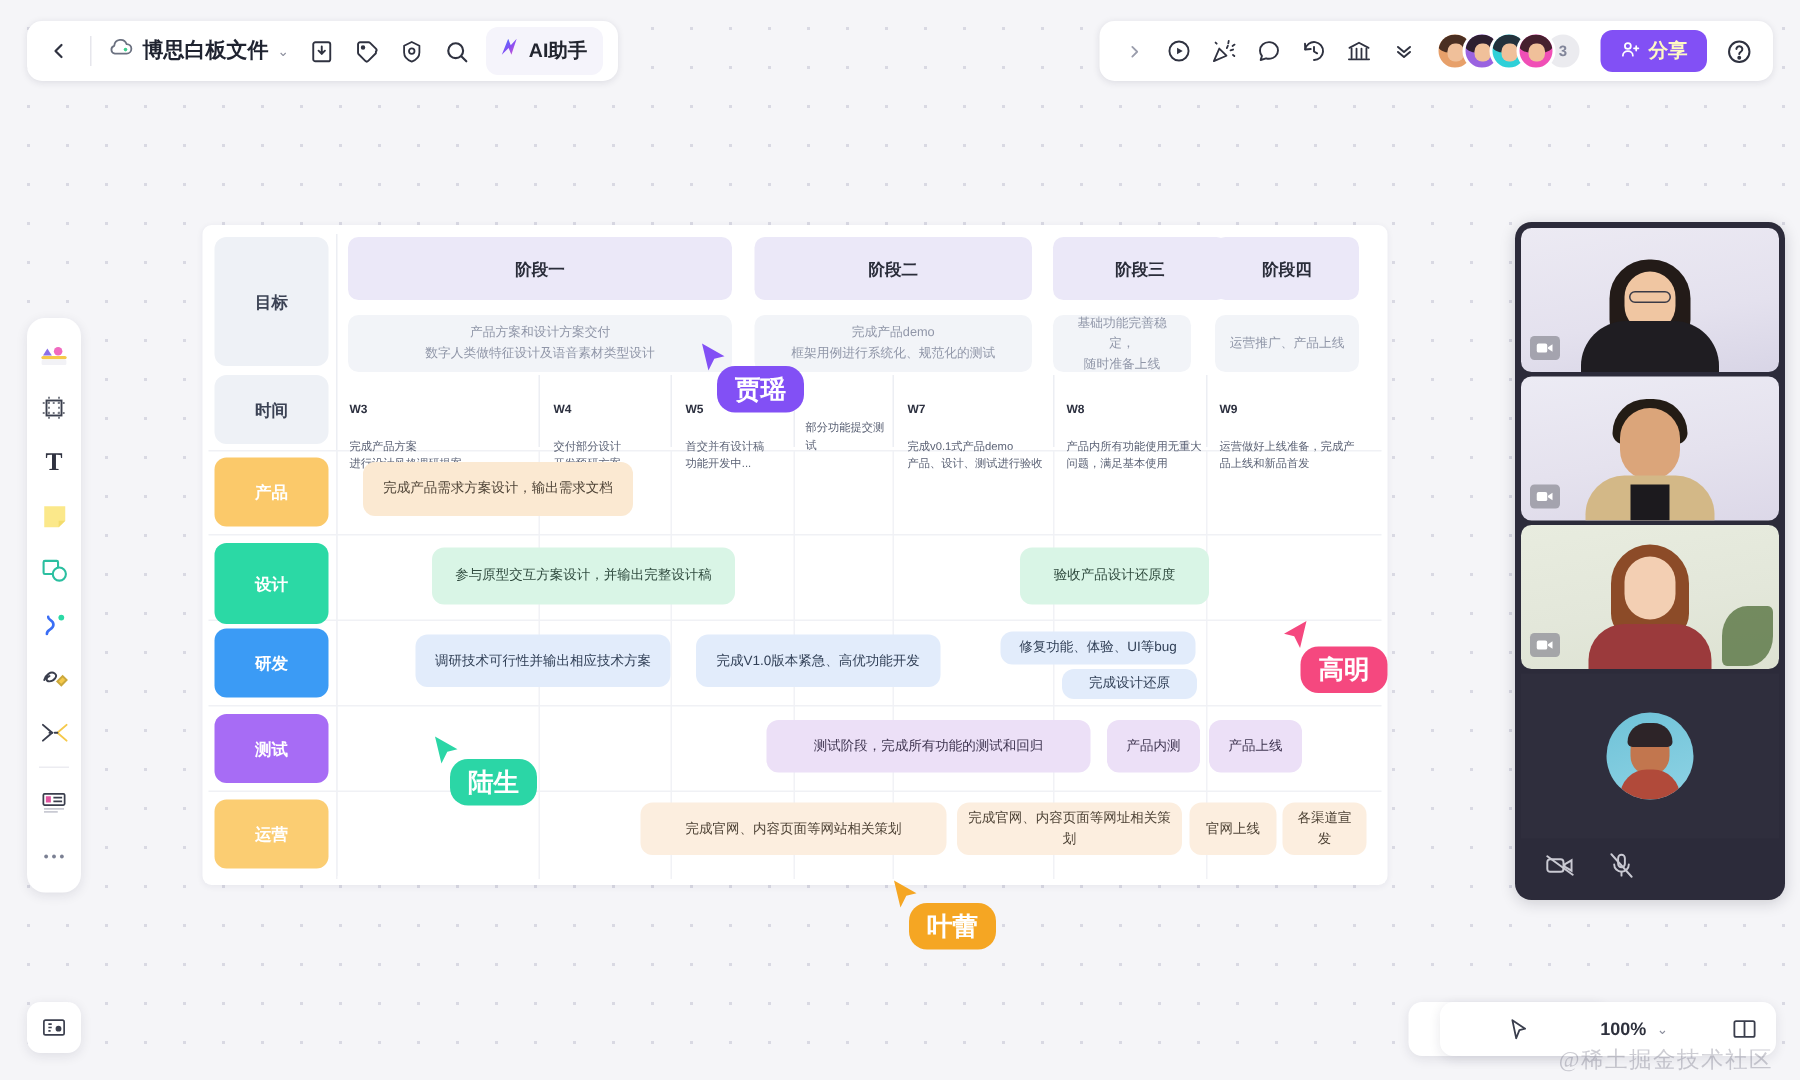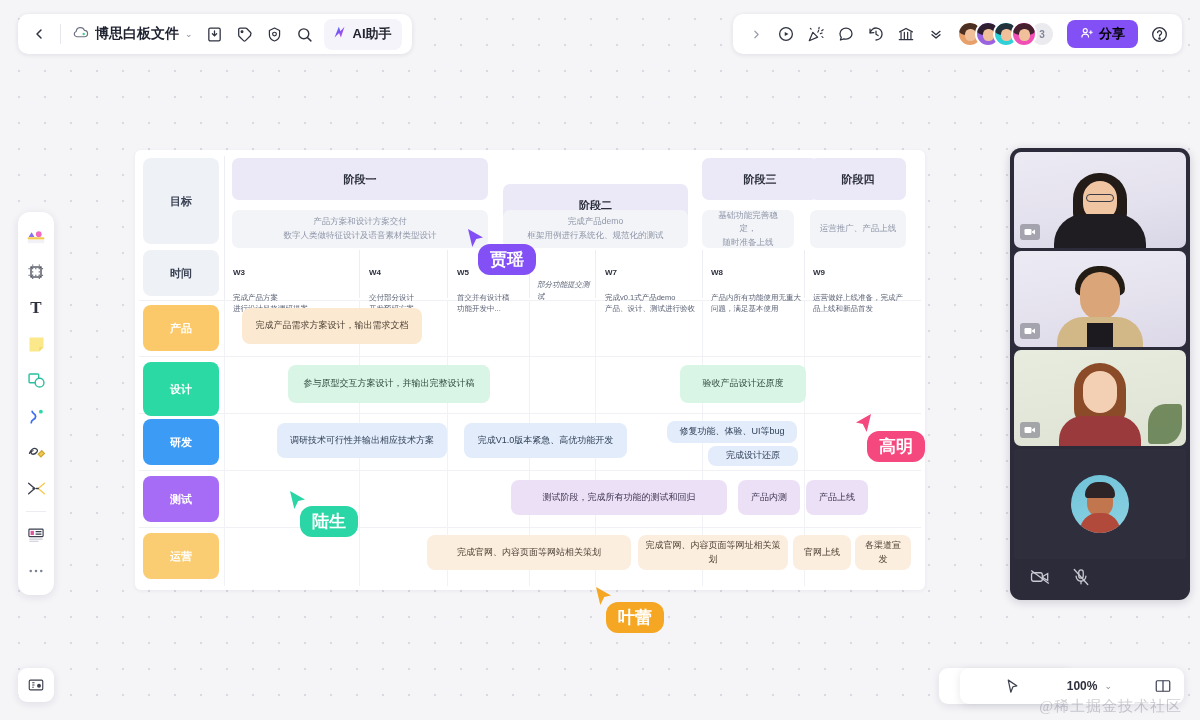--- a/index.html
+++ b/index.html
@@ -78,21 +78,21 @@
   .avatar .hair { position:absolute; left:0; right:0; top:0; height:55%; border-radius:50% 50% 35% 35%; }
   .avatar .face { position:absolute; left:25%; right:25%; top:28%; height:52%; border-radius:45%; background:#f0c09a; }
   .avatar-more {
     width: 26px; height: 26px; border-radius: 50%;
     background: #ebebef; margin-left: -8px; border: 2px solid #fff;
     display: flex; align-items: center; justify-content: center;
     font-size: 10px; color: #82869a; font-weight: 600;
   }
   #share-btn {
     display: flex; align-items: center; gap: 5px;
-    background: #8250f5; color: #000000;
+    background: #8250f5; color: #fef9c3;
     border-radius: 8px; height: 28px;
     padding: 0 13px; margin-left: 10px;
     font-size: 13px; font-weight: 600; cursor: pointer;
     white-space: nowrap;
   }
   #help-btn { margin-left: 6px; }
 
   
   #toolbar {
     position: absolute; left: 18px; top: 212px;
@@ -502,21 +502,21 @@
   <div class="rowlabel" style="top:326px; height:46px; background:#a76cf5;">
     <span>测试</span>
   </div>
   <div class="rowlabel" style="top:383px; height:46px; background:#fbcd72;">
     <span>运营</span>
   </div>
 
   <div class="phase-head" style="left:97px; top:8px; width:256px; height:42px;">
     <span>阶段一</span>
   </div>
-  <div class="phase-head" style="left:368px; top:8px; width:185px; height:42px;margin-top:26px;">
+  <div class="phase-head" style="left:368px; top:8px; width:185px; height:42px;">
     <span>阶段二</span>
   </div>
   <div class="phase-head" style="left:567px; top:8px; width:116px; height:42px;">
     <span>阶段三</span>
   </div>
   <div class="phase-head" style="left:675px; top:8px; width:96px; height:42px;">
     <span>阶段四</span>
   </div>
 
   <div class="goal-cell" style="left:97px; top:60px; width:256px; height:38px;">
@@ -543,21 +543,21 @@
   <div class="time-cell" style="left:232px; top:106px; width:76px;">
     <b>W4</b>
     <span>交付部分设计
 开发预研方案</span>
   </div>
   <div class="time-cell" style="left:320px; top:106px; width:72px;">
     <b>W5</b>
     <span>首交并有设计稿
 功能开发中...</span>
   </div>
-  <div class="time-cell" style="left:400px; top:118px; width:58px;font-style:italic;">
+  <div class="time-cell" style="left:400px; top:118px; width:58px;">
     <span>部分功能提交测试</span>
   </div>
   <div class="time-cell" style="left:468px; top:106px; width:96px;">
     <b>W7</b>
     <span>完成v0.1式产品demo
 产品、设计、测试进行验收</span>
   </div>
   <div class="time-cell" style="left:574px; top:106px; width:92px;">
     <b>W8</b>
     <span>产品内所有功能使用无重大

